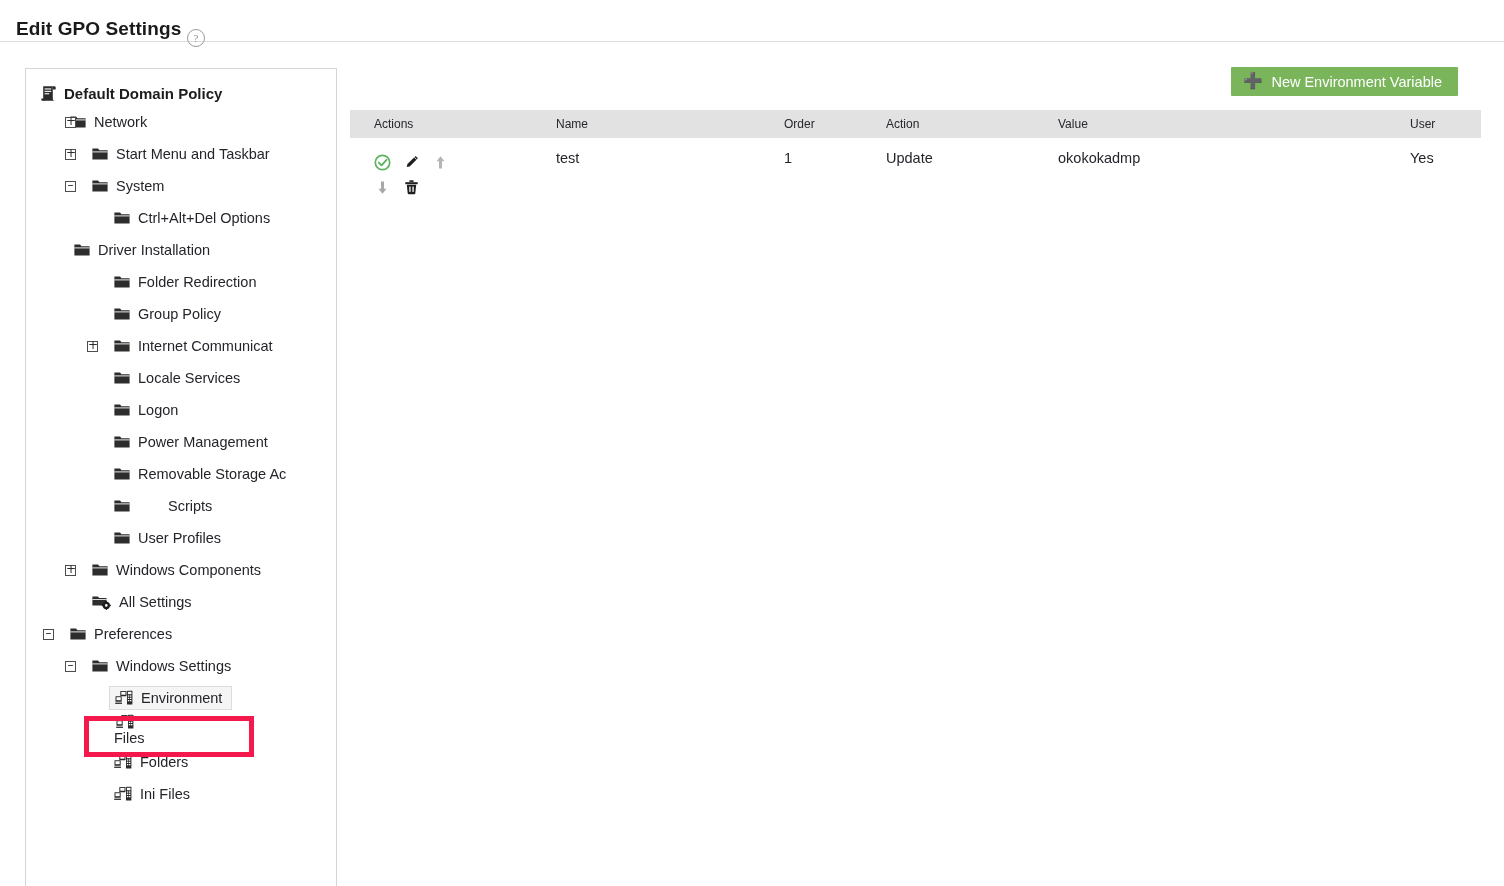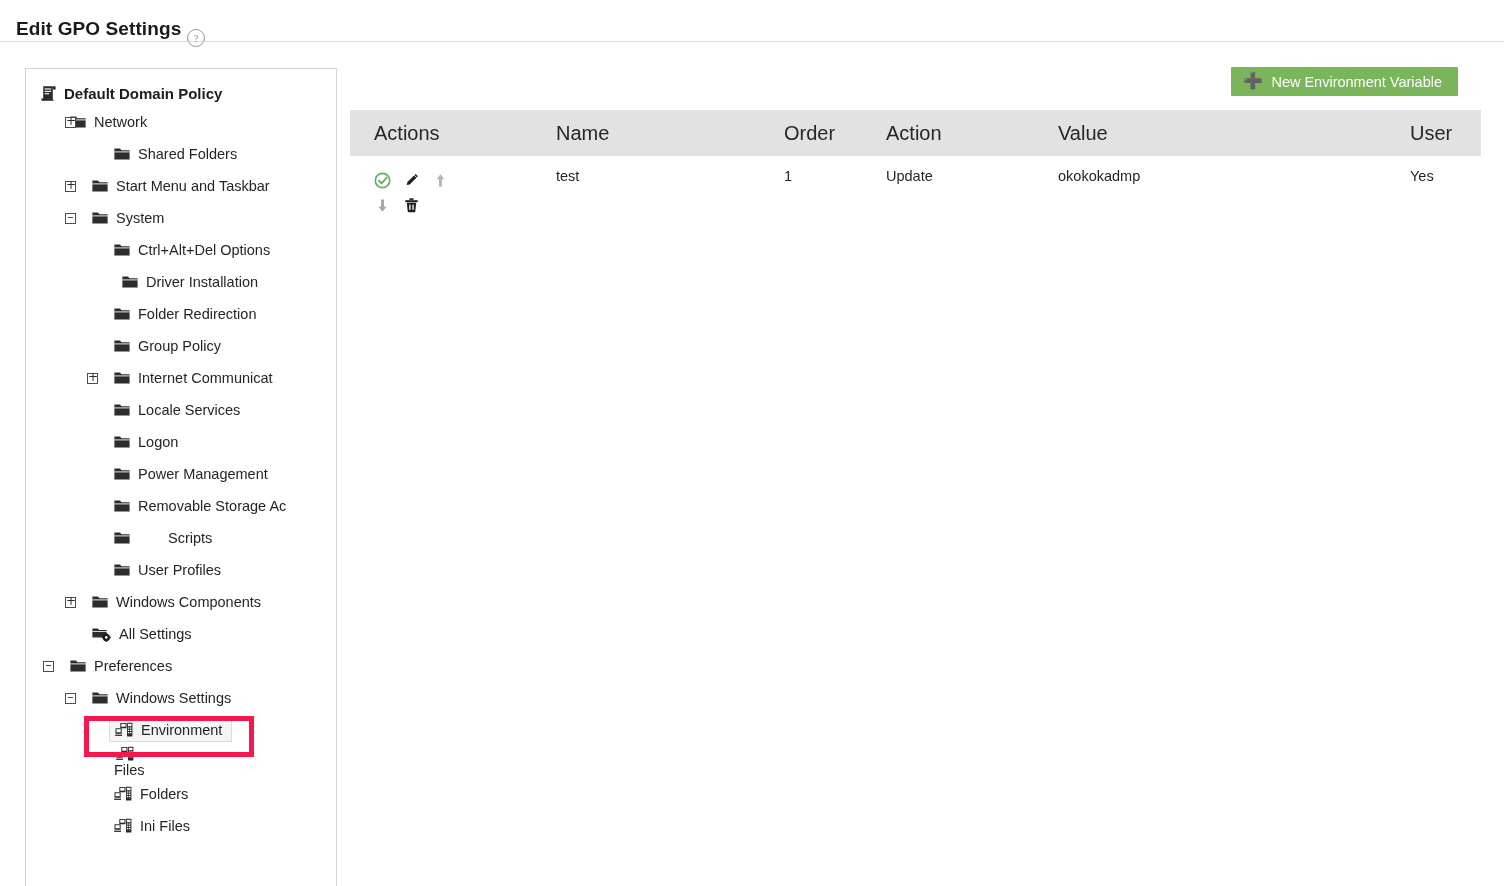--- a/index.html
+++ b/index.html
@@ -150,23 +150,23 @@
 
   table.grid {
     width: 1131px;
     border-collapse: collapse;
     table-layout: fixed;
   }
   table.grid thead th {
     background: #e2e2e2;
     text-align: left;
     font-weight: normal;
-    font-size: 20px;
+    font-size: 12px;
     color: #26262c;
-    height: 46px;
+    height: 28px;
     padding: 0 0 0 24px;
     vertical-align: middle;
   }
   table.grid tbody td {
     font-size: 14.5px;
     color: #24242b;
     padding: 12px 0 12px 24px;
     vertical-align: top;
     background: #ffffff;
   }
@@ -224,31 +224,20 @@
           <span class="ico">
             <svg width="16" height="14" viewBox="0 0 16 14">
               <path d="M0.4 1.6h5.6l1.5 1.7H15.6v9.1H0.4z" fill="#2d2d2d"></path>
               <rect x="0.4" y="4.4" width="15.2" height="1" fill="#ffffff" opacity="0.9"></rect>
             </svg>
           </span>
           <span class="label">Network</span>
         </span>
       </div>
       <div class="tree-item">
-        <span class="chip" style="margin-left: 88px;">
-          <span class="ico">
-            <svg width="16" height="14" viewBox="0 0 16 14">
-              <path d="M0.4 1.6h5.6l1.5 1.7H15.6v9.1H0.4z" fill="#2d2d2d"></path>
-              <rect x="0.4" y="4.4" width="15.2" height="1" fill="#ffffff" opacity="0.9"></rect>
-            </svg>
-          </span>
-          <span class="label">Shared Folders</span>
-        </span>
-      </div>
-      <div class="tree-item">
         <span class="twisty" style="left: 39px;"></span>
         <span class="chip" style="margin-left: 66px;">
           <span class="ico">
             <svg width="16" height="14" viewBox="0 0 16 14">
               <path d="M0.4 1.6h5.6l1.5 1.7H15.6v9.1H0.4z" fill="#2d2d2d"></path>
               <rect x="0.4" y="4.4" width="15.2" height="1" fill="#ffffff" opacity="0.9"></rect>
             </svg>
           </span>
           <span class="label">Start Menu and Taskbar</span>
         </span>
@@ -270,21 +259,21 @@
           <span class="ico">
             <svg width="16" height="14" viewBox="0 0 16 14">
               <path d="M0.4 1.6h5.6l1.5 1.7H15.6v9.1H0.4z" fill="#2d2d2d"></path>
               <rect x="0.4" y="4.4" width="15.2" height="1" fill="#ffffff" opacity="0.9"></rect>
             </svg>
           </span>
           <span class="label">Ctrl+Alt+Del Options</span>
         </span>
       </div>
       <div class="tree-item">
-        <span class="chip" style="margin-left: 96px;">
+        <span class="chip" style="margin-left: 48px;">
           <span class="ico">
             <svg width="16" height="14" viewBox="0 0 16 14">
               <path d="M0.4 1.6h5.6l1.5 1.7H15.6v9.1H0.4z" fill="#2d2d2d"></path>
               <rect x="0.4" y="4.4" width="15.2" height="1" fill="#ffffff" opacity="0.9"></rect>
             </svg>
           </span>
           <span class="label">Driver Installation</span>
         </span>
       </div>
       <div class="tree-item">

